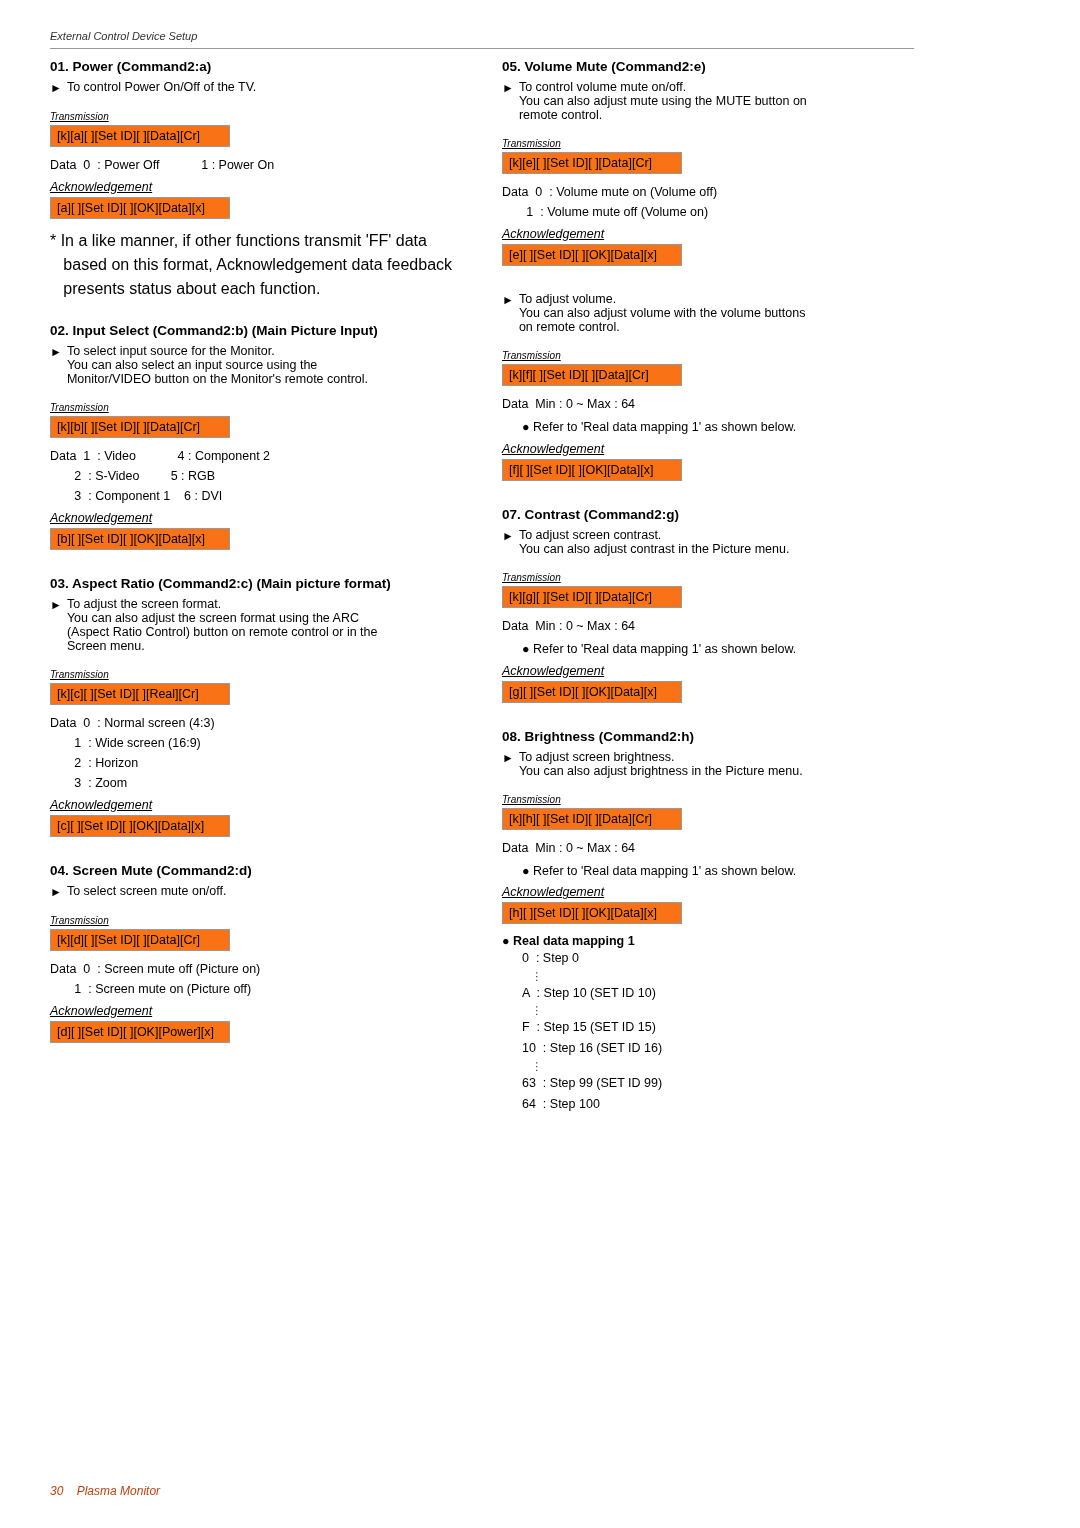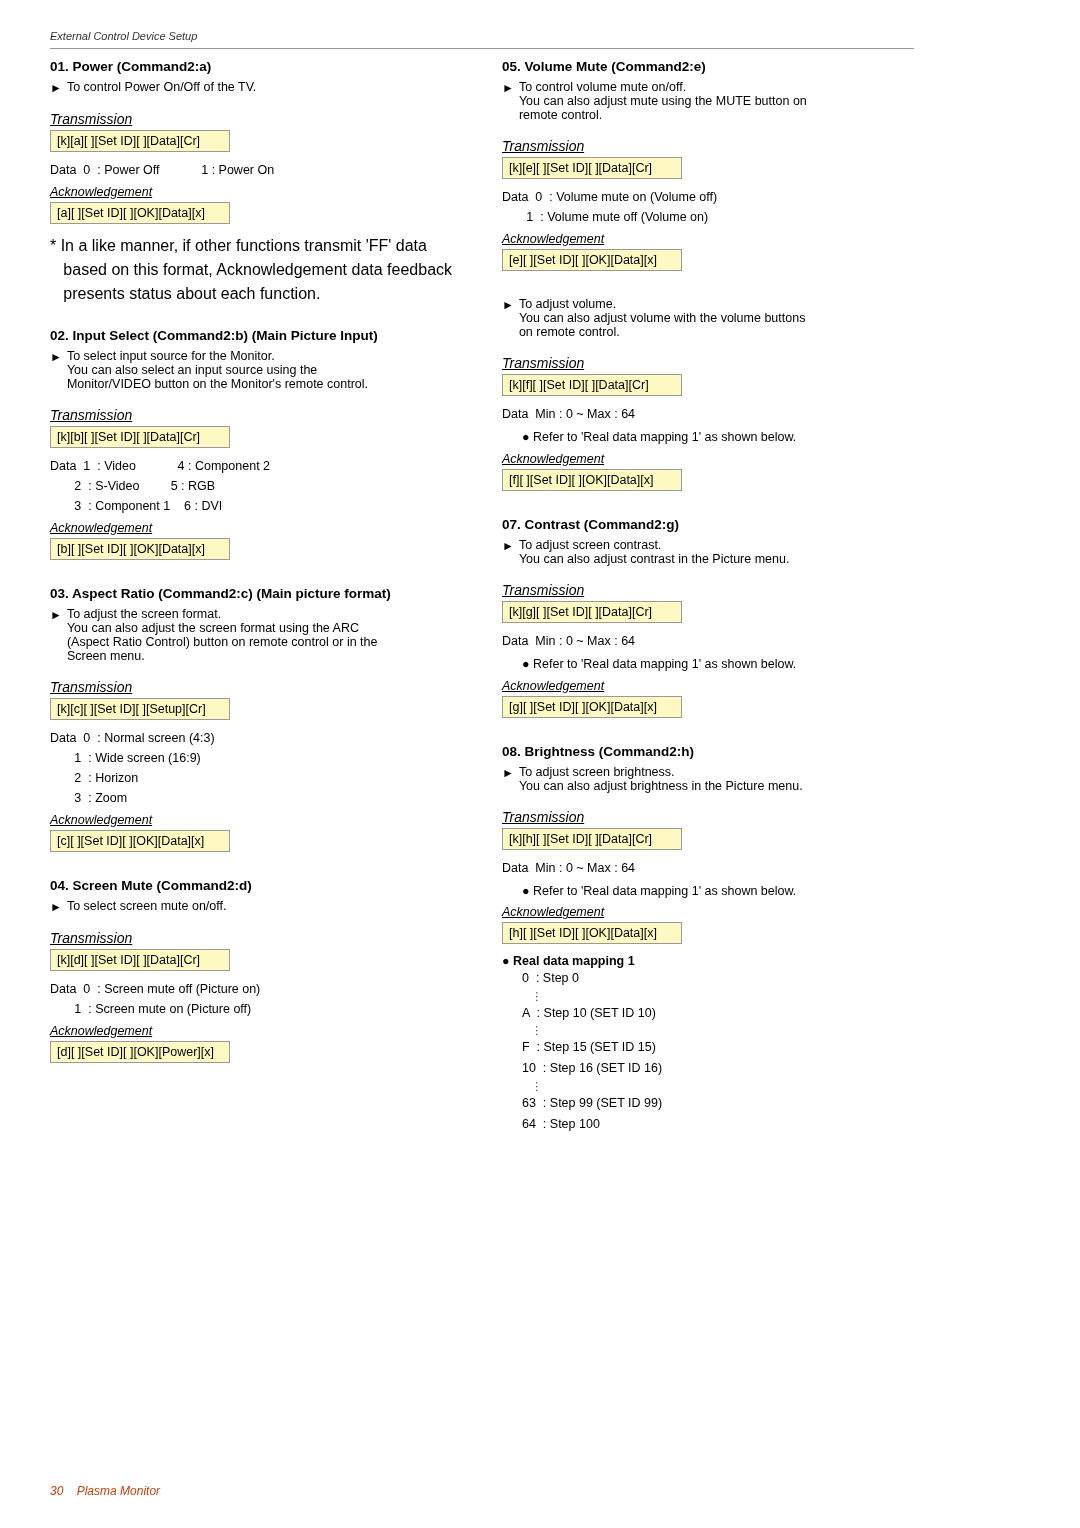--- a/index.html
+++ b/index.html
@@ -46,38 +46,38 @@
     }
     .bullet-arrow {
       margin-right: 5px;
       font-size: 12px;
       flex-shrink: 0;
       margin-top: 1px;
     }
     .transmission-label {
       font-style: italic;
       text-decoration: underline;
-      font-size: 14px;
+      font-size: 10px;
       margin-top: 16px;
       margin-bottom: 3px;
     }
     .ack-label {
       font-style: italic;
       text-decoration: underline;
       font-size: 12.5px;
       margin-top: 5px;
       margin-bottom: 3px;
     }
     .code-box {
       border: 1px solid #999;
       padding: 3px 6px;
       font-size: 12.5px;
       display: inline-block;
       margin-bottom: 4px;
-      background: #fef9c3;
+      background: #f97316;
       min-width: 180px;
     }
     .data-lines {
       font-size: 12.5px;
       margin: 4px 0 4px 0;
       line-height: 1.6;
     }
     .note-text {
       font-size: 16px;
       margin-top: 6px;
@@ -171,21 +171,21 @@
       <div class="section">
         <div class="section-title">03. Aspect Ratio (Command2:c) (Main picture format)</div>
         <div class="bullet-line">
           <span class="bullet-arrow">►</span>
           <span>To adjust the screen format.<br>
           You can also adjust the screen format using the ARC<br>
           (Aspect Ratio Control) button on remote control or in the<br>
           Screen menu.</span>
         </div>
         <div class="transmission-label">Transmission</div>
-        <div class="code-box">[k][c][  ][Set ID][  ][Setup][Cr]</div>
+        <div class="code-box">[k][c][  ][Set ID][  ][Real][Cr]</div>
         <div class="data-lines">
           Data &nbsp;0 &nbsp;: Normal screen (4:3)<br>
           &nbsp;&nbsp;&nbsp;&nbsp;&nbsp;&nbsp;&nbsp;1 &nbsp;: Wide screen (16:9)<br>
           &nbsp;&nbsp;&nbsp;&nbsp;&nbsp;&nbsp;&nbsp;2 &nbsp;: Horizon<br>
           &nbsp;&nbsp;&nbsp;&nbsp;&nbsp;&nbsp;&nbsp;3 &nbsp;: Zoom
         </div>
         <div class="ack-label">Acknowledgement</div>
         <div class="code-box">[c][  ][Set ID][  ][OK][Data][x]</div>
       </div>
 

